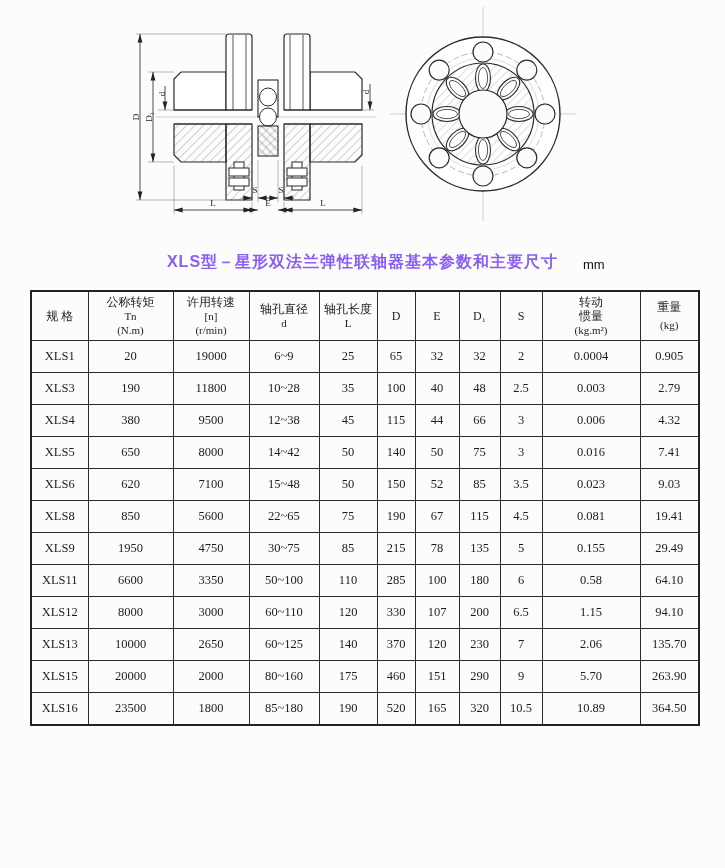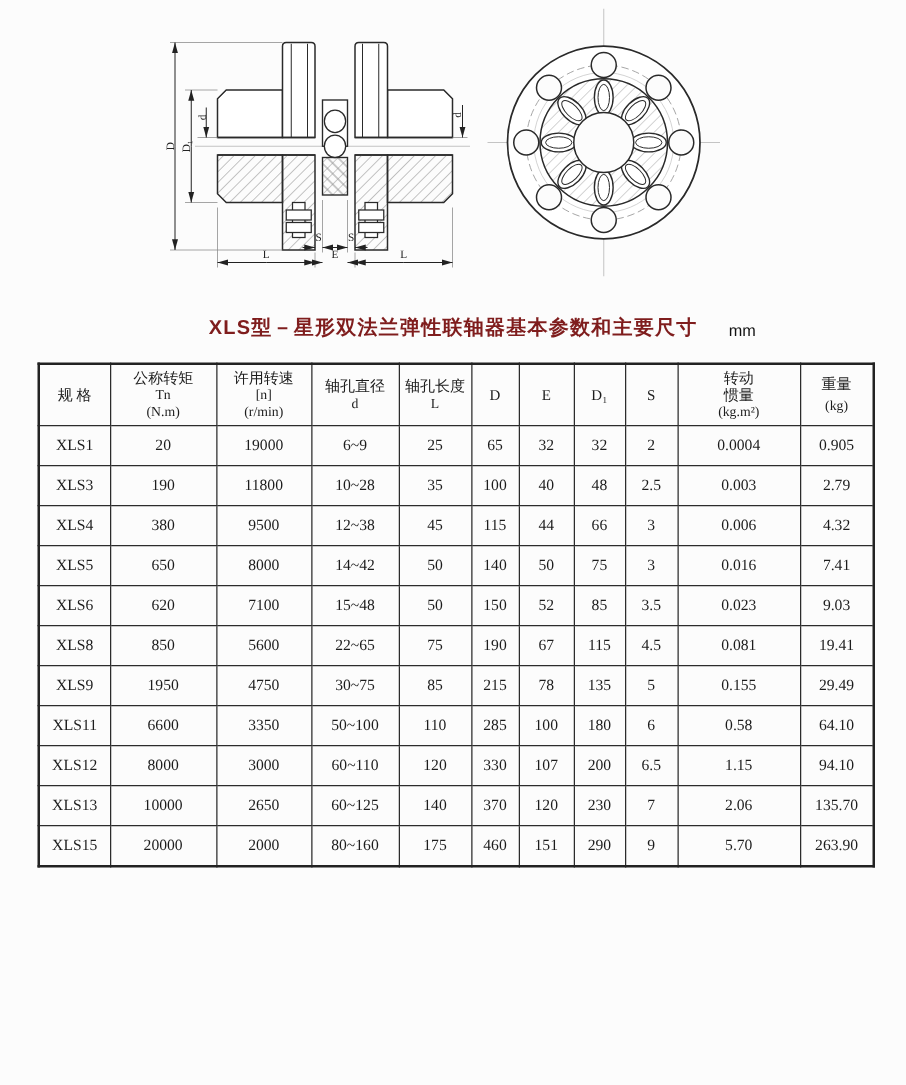--- a/index.html
+++ b/index.html
@@ -9,21 +9,21 @@
     font-family:"Liberation Serif","DejaVu Serif",serif;color:#1c1c1c;
   }
   
   .fig{position:absolute;}
   .fig svg{display:block;}
   .dimtext{font-family:"Liberation Serif",serif;font-size:9px;fill:#222;}
   
   .title-row{position:absolute;top:252px;left:0;width:100%;text-align:center;}
   .doc-title{
     display:inline-block;margin:0;font-family:"Liberation Sans","DejaVu Sans",sans-serif;
-    font-size:16px;font-weight:bold;letter-spacing:1px;color:#7f1d1d;
+    font-size:16px;font-weight:bold;letter-spacing:1px;color:#8b5cf6;
   }
   .unit{
     position:absolute;top:257px;left:583px;
     font-family:"Liberation Sans",sans-serif;font-size:13px;color:#111;
   }
   
   table.spec{
     position:absolute;top:290px;left:30px;width:668px;
     border-collapse:collapse;table-layout:fixed;
     border:2px solid #222;
@@ -409,16 +409,29 @@
           <td>2000</td>
           <td>80~160</td>
           <td>175</td>
           <td>460</td>
           <td>151</td>
           <td>290</td>
           <td>9</td>
           <td>5.70</td>
           <td>263.90</td>
         </tr>
+        <tr>
+          <td>XLS16</td>
+          <td>23500</td>
+          <td>1800</td>
+          <td>85~180</td>
+          <td>190</td>
+          <td>520</td>
+          <td>165</td>
+          <td>320</td>
+          <td>10.5</td>
+          <td>10.89</td>
+          <td>364.50</td>
+        </tr>
       </tbody>
   </table>
 
 </div>
 
 </body></html>

